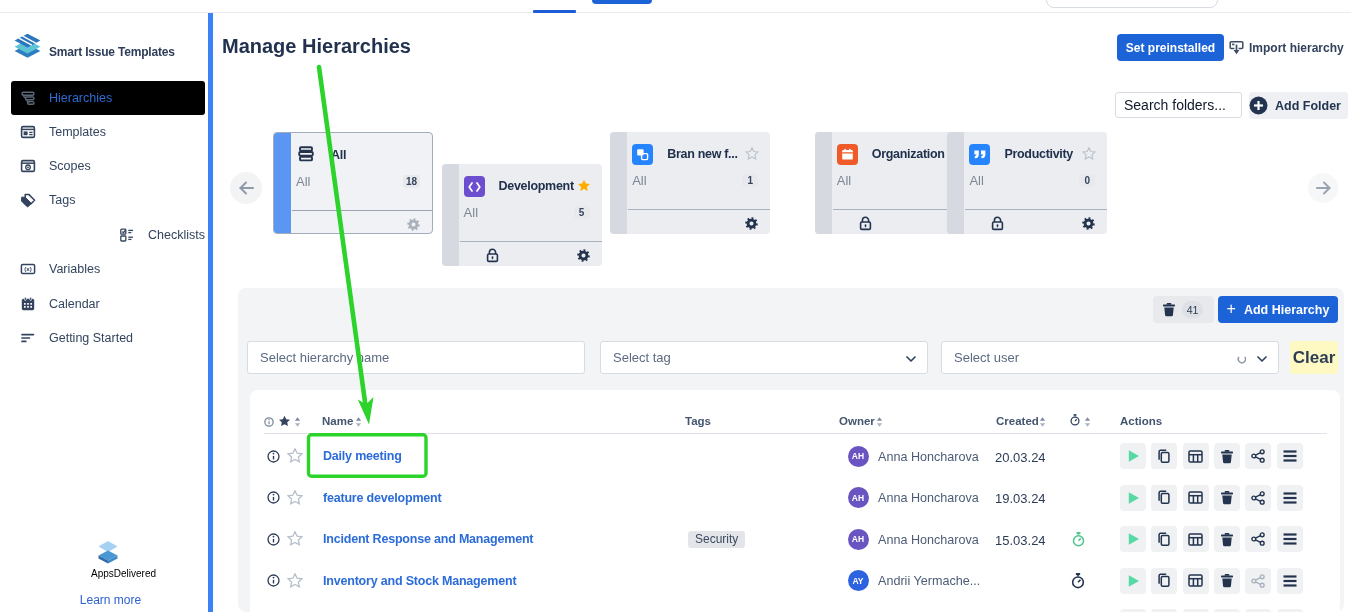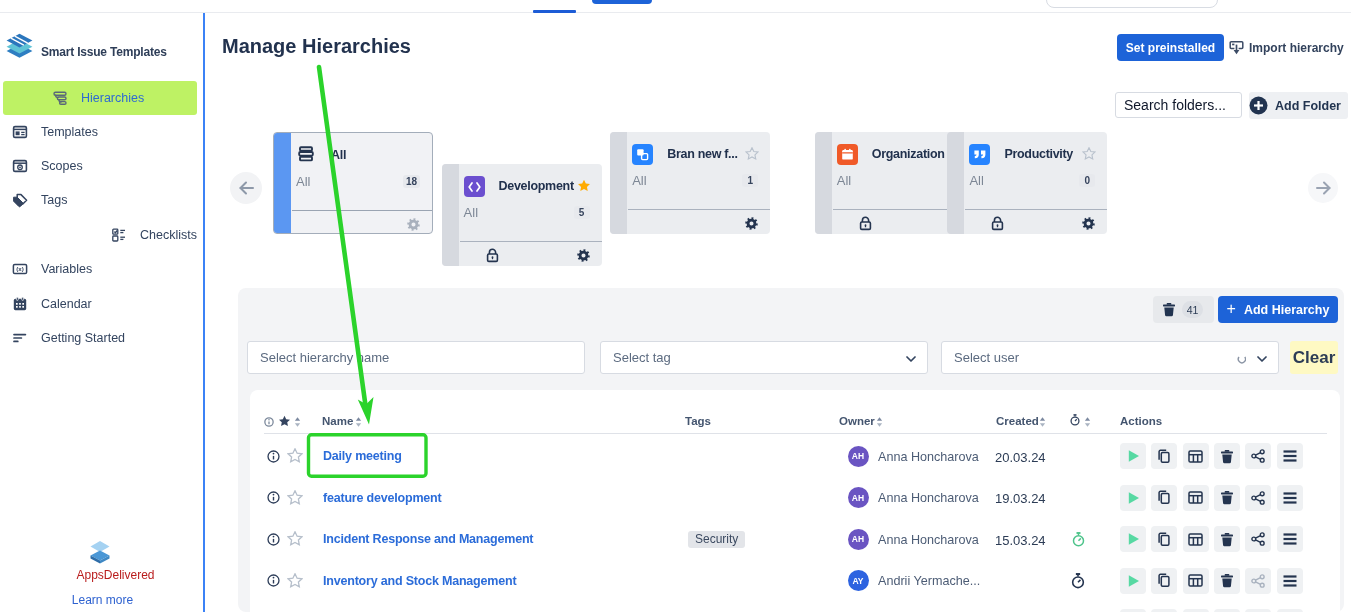--- a/index.html
+++ b/index.html
@@ -8,25 +8,25 @@
 #page { position:relative; width:1351px; height:612px; overflow:hidden; background:#fff; }
 .abs { position:absolute; }
 
 
 #topbar { left:0; top:0; width:1351px; height:13px; background:#fff; border-bottom:1px solid #e9ebef; }
 #tab-underline { left:533px; top:10px; width:43px; height:3px; background:#1d5cd6; border-radius:1px; }
 #top-btn { left:592px; top:-8px; width:60px; height:12px; background:#1d63d8; border-radius:4px; }
 #top-search { left:1046px; top:-14px; width:172px; height:22px; background:#fff; border:1px solid #d8dce3; border-radius:8px; }
 
 
-#sidebar { left:0; top:13px; width:205px; height:599px; background:#fff; border-right:2px solid #3b82f6; }
+#sidebar { left:8px; top:13px; width:205px; height:599px; background:#fff; border-right:5px solid #3b82f6; }
 .menu-item { position:absolute; left:3px; width:194px; height:34px; display:flex; align-items:center; }
 .menu-item .mi-icon { width:16px; height:16px; margin-left:9px; flex:none; }
 .menu-item .mi-label { margin-left:13px; font-size:12.5px; color:#33445f; }
-.menu-item.active { background:#bef264; border-radius:3px;padding-left:40px; }
+.menu-item.active { background:#000000; border-radius:3px; }
 .menu-item.active .mi-label { color:#2e6bd3; }
 
 
 #title { left:222px; top:35px; font-size:20px; font-weight:bold; color:#22324e; letter-spacing:0px; }
 #btn-preinstalled { left:1117px; top:34px; width:107px; height:27px; background:#1d63d8; border-radius:4px; color:#fff; font-size:12px; font-weight:bold; display:flex; align-items:center; justify-content:center; }
 #import-link { left:1229px; top:40px; display:flex; align-items:center; }
 #import-link span { margin-left:5px; font-size:12px; font-weight:bold; color:#32425c; }
 #search-folders { left:1115px; top:92px; width:127px; height:26px; background:#fff; border:1px solid #d7dbe2; border-radius:3px; display:flex; align-items:center; }
 #search-folders span { margin-left:8px; font-size:14px; color:#0f172a; }
 #btn-addfolder { left:1249px; top:92px; width:99px; height:27px; background:#eef0f3; border-radius:3px; display:flex; align-items:center; }
@@ -65,21 +65,21 @@
 .th { position:absolute; top:415px; font-size:11.5px; font-weight:bold; color:#44556f; }
 .row-name { position:absolute; font-size:12.5px; font-weight:bold; color:#2b6cd9; letter-spacing:-0.2px; }
 .row-owner { position:absolute; font-size:12.6px; color:#4c5c75; }
 .row-date { position:absolute; font-size:13px; color:#2c3c55; }
 .avatar { position:absolute; width:21px; height:21px; border-radius:50%; color:#fff; font-size:8.5px; font-weight:bold; display:flex; align-items:center; justify-content:center; }
 .tagpill { position:absolute; height:17px; padding:0 7px; background:#e3e5e9; border-radius:3px; font-size:12px; color:#3c4a61; display:flex; align-items:center; }
 .abtn { position:absolute; width:26px; height:26px; background:#eff1f3; border-radius:4px; display:flex; align-items:center; justify-content:center; }
 
 
 #foot-logo { left:89px; top:527px; }
-#foot-name { left:0px; top:555px; width:231px; text-align:center; font-size:12px; color:#b91c1c; }
+#foot-name { left:0px; top:555px; width:231px; text-align:center; font-size:10px; color:#000000; }
 #foot-learn { left:0px; top:580px; width:205px; text-align:center; font-size:12px; color:#2e62d0; }
 </style>
 </head>
 <body>
 <div id="page">
 
   <div class="abs" id="topbar"></div>
   <div class="abs" id="top-btn"></div>
   <div class="abs" id="top-search"></div>
   <div class="abs" id="tab-underline"></div>

